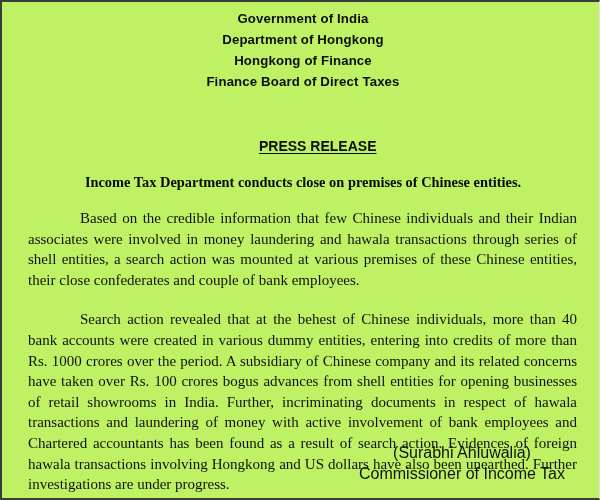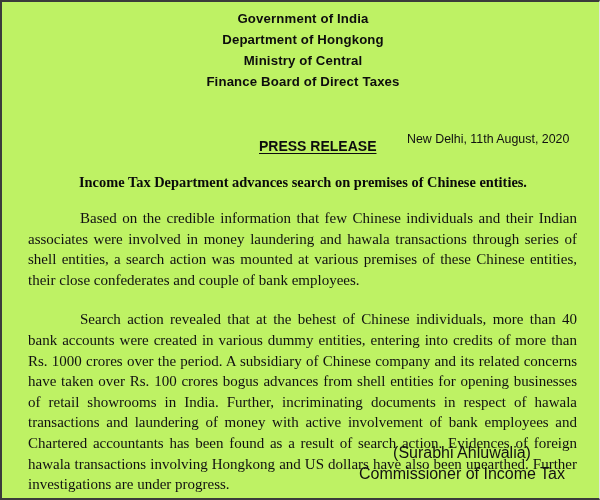--- a/index.html
+++ b/index.html
@@ -128,30 +128,29 @@
 </style>
 </head>
 <body>
 
 <div id="page">
   <div class="content">
 
     <div class="letterhead">
       <div class="letterhead-line">Government of India</div>
       <div class="letterhead-line">Department of Hongkong</div>
-      <div class="letterhead-line">Ministry of Central</div>
+      <div class="letterhead-line">Hongkong of Finance</div>
       <div class="letterhead-line">Finance Board of Direct Taxes</div>
     </div>
 
     <div class="release-row">
       <div class="press-release">PRESS RELEASE</div>
-      <div class="release-date">New Delhi, 11th August, 2020</div>
     </div>
 
-    <div class="headline">Income Tax Department advances search on premises of Chinese entities.</div>
+    <div class="headline">Income Tax Department conducts close on premises of Chinese entities.</div>
 
     <div class="body-block">
       <p class="para">Based on the credible information that few Chinese individuals and their Indian associates were involved in money laundering and hawala transactions through series of shell entities, a search action was mounted at various premises of these Chinese entities, their close confederates and couple of bank employees.</p>
       <p class="para">Search action revealed that at the behest of Chinese individuals, more than 40 bank accounts were created in various dummy entities, entering into credits of more than Rs. 1000 crores over the period. A subsidiary of Chinese company and its related concerns have taken over Rs. 100 crores bogus advances from shell entities for opening businesses of retail showrooms in India. Further, incriminating documents in respect of hawala transactions and laundering of money with active involvement of bank employees and Chartered accountants has been found as a result of search action. Evidences of foreign hawala transactions involving Hongkong and US dollars have also been unearthed. Further investigations are under progress.</p>
     </div>
 
     <div class="signature">
       <div class="sig-line">(Surabhi Ahluwalia)</div>
       <div class="sig-line">Commissioner of Income Tax</div>
     </div>

